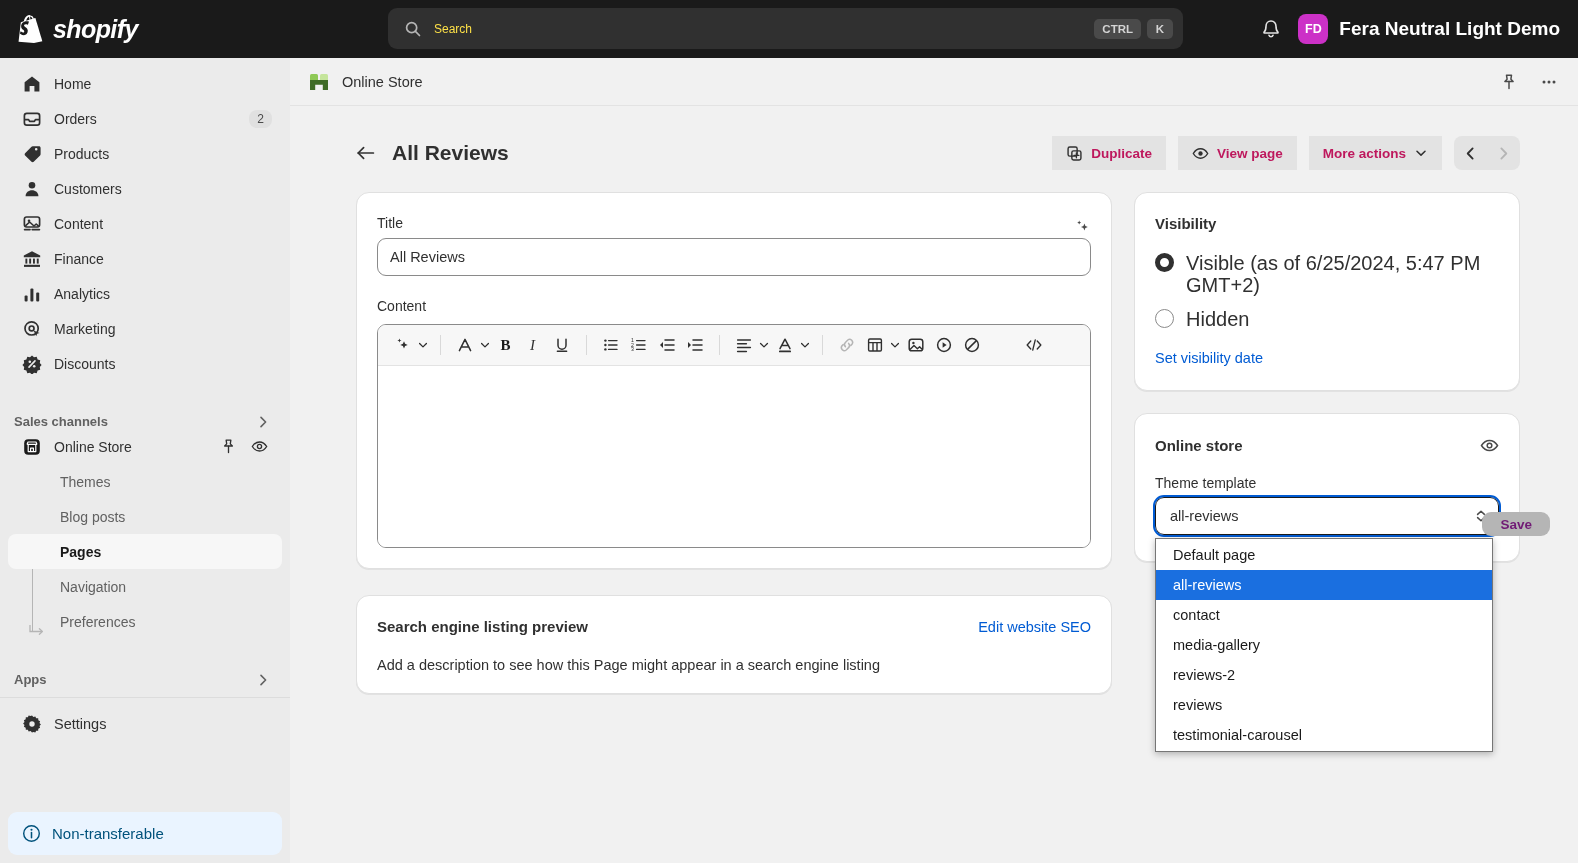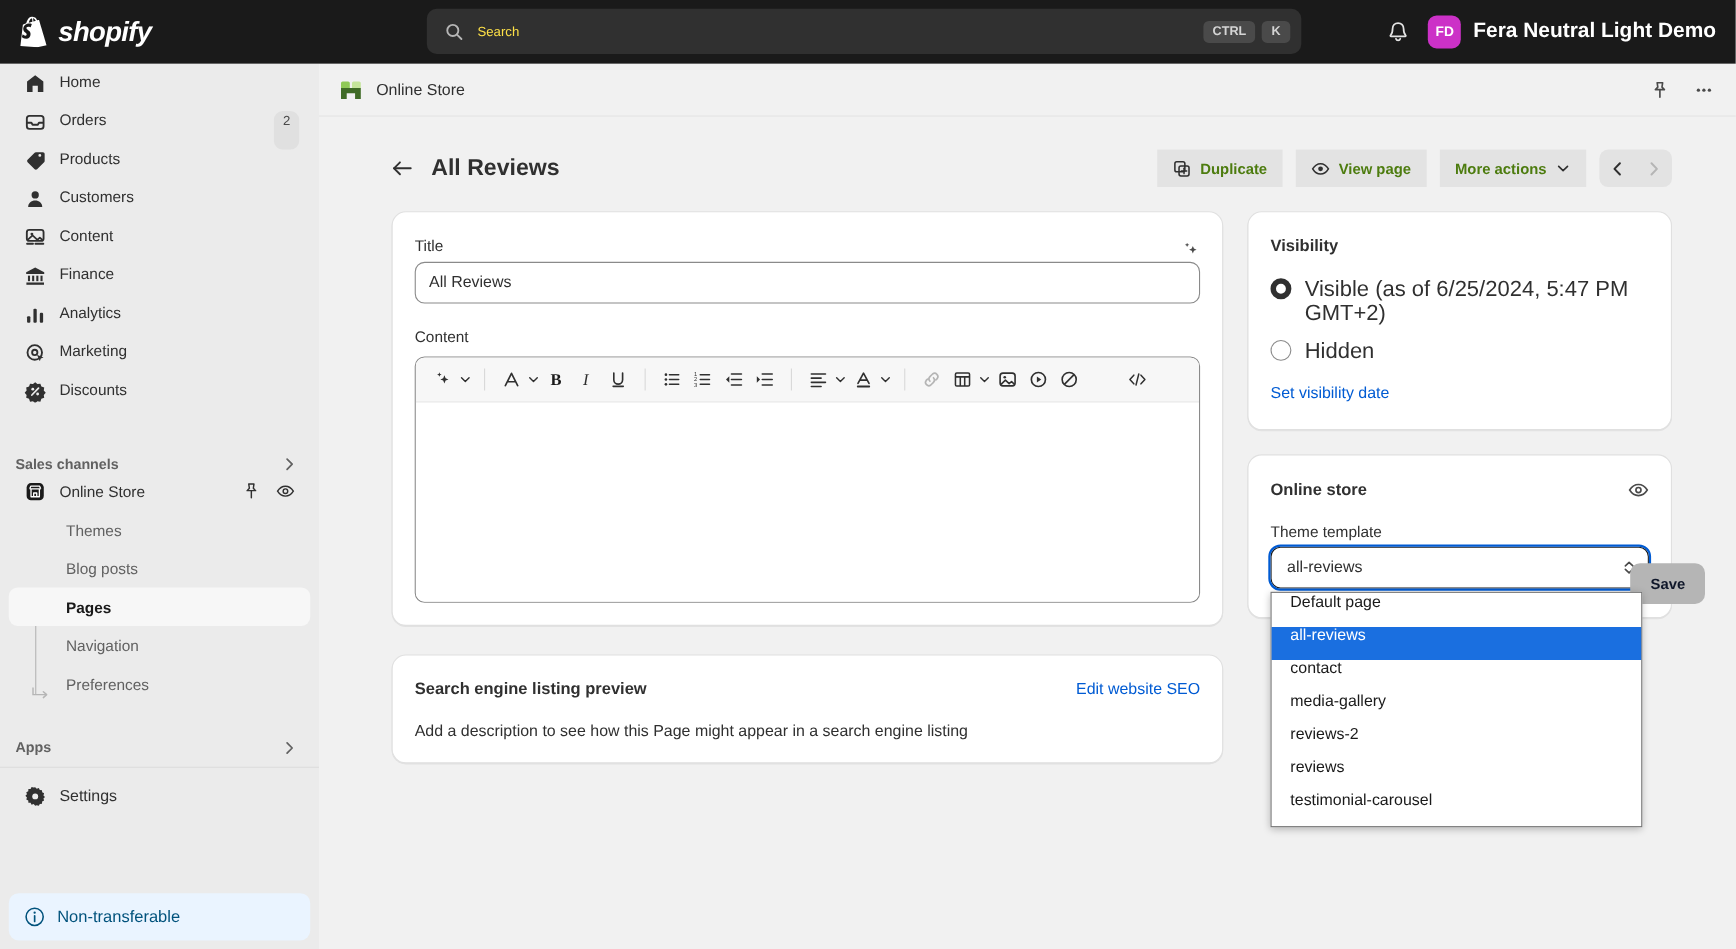--- a/index.html
+++ b/index.html
@@ -57,21 +57,21 @@
 
   
   .sidebar {
     position: absolute; top: 58px; left: 0;
     width: 290px; height: 805px;
     background: #ebebeb;
     padding-top: 8px;
   }
   .nav-item {
     height: 35px; margin: 0 8px; border-radius: 8px;
-    display: flex; padding-left: 14px;
+    display: flex; align-items: center; padding-left: 14px;
     color: #303030; font-size: 14px; cursor: pointer;
   }
   .nav-item .ico { width: 20px; height: 20px; flex: 0 0 20px; margin-right: 12px; }
   .nav-item .lbl { flex: 1; }
   .badge {
     background: #e0e0e0; color: #4a4a4a;
     font-size: 12px; border-radius: 8px;
     padding: 2px 8px; margin-right: 10px;
   }
   .section-head {
@@ -131,21 +131,21 @@
   .page-head {
     display: flex; align-items: center;
     padding: 30px 58px 0 66px;
   }
   .back-arrow { width: 20px; height: 18px; margin-right: 16px; }
   .page-title { font-size: 21px; font-weight: bold; color: #303030; flex: 1; }
   .actions { display: flex; align-items: center; gap: 12px; }
   .btn {
     background: #e3e3e3; border-radius: 0; height: 34px;
     display: flex; align-items: center; gap: 8px;
-    padding: 0 14px; font-size: 13.5px; color: #4d7c0f;
+    padding: 0 14px; font-size: 13.5px; color: #be185d;
     font-weight: bold; cursor: pointer; border: none;
   }
   .btn svg { width: 17px; height: 17px; }
   .pager { display: flex; background: #e3e3e3; border-radius: 8px; height: 34px; }
   .pager div {
     width: 33px; display: flex; align-items: center; justify-content: center;
   }
   .pager svg { width: 15px; height: 15px; }
 
   .content-cols { display: flex; gap: 22px; padding: 22px 58px 0 66px; }
@@ -206,29 +206,29 @@
   }
   .select-box .v { flex: 1; }
   .select-box svg { width: 14px; height: 16px; }
   .dropdown {
     position: absolute; left: 0; top: 41px; width: 338px;
     background: #fff; border: 1px solid #767676;
     box-shadow: 0 2px 7px rgba(0,0,0,0.28);
     z-index: 40; padding: 1px 0;
   }
   .opt {
-    height: 30px; display: flex; align-items: flex-start;
+    height: 30px; display: flex; align-items: center;
     padding-left: 17px; font-size: 14.5px; color: #1a1a1a; cursor: pointer;
   }
   .opt.sel { background: #1a6fe0; color: #fff; }
 
   .save-btn {
     position: absolute; right: -30px; top: 320px;
-    background: #b5b5b5; color: #0f172a; border-radius: 9px;
-    height: 37px; padding: 0 18px; display: flex; align-items: center;
+    background: #b5b5b5; color: #701a75; border-radius: 9px;
+    height: 24px; padding: 0 18px; display: flex; align-items: center;
     font-size: 13.5px; font-weight: bold; z-index: 5;
   }
 </style>
 </head>
 <body>
 
 <div class="topbar">
   <div class="logo-wrap">
     <svg class="logo-mark" viewBox="0 0 24 27">
       <path fill="#ffffff" d="M16.3 3.1c-.1-.1-.3-.1-.4-.1l-1.3.3c-.4-1.3-1.2-2.6-2.6-2.6h-.2C11.4.2 10.9 0 10.4 0 7.2 0 5.6 4 5.1 6l-2.2.7c-.7.2-.7.2-.8.9L0 25.8 14.9 27l8.1-1.8S16.4 3.2 16.3 3.1zM13.5 3.7l-2.1.6c0-1.3-.2-2.2-.5-2.8 1.2.2 2.1 1.2 2.6 2.2zM10 1.6c.3.6.5 1.6.5 2.9l-3.2 1C7.9 3.1 9 1.9 10 1.6zM6.6 6.6l-.1 0 .1 0zM9 9.4s-.9-.5-2-.5c-1.6 0-1.7 1-1.7 1.3 0 1.4 3.6 1.9 3.6 5.1 0 2.5-1.6 4.2-3.7 4.2-2.6 0-3.9-1.6-3.9-1.6l.7-2.3s1.3 1.2 2.5 1.2c.7 0 1-.6 1-1 0-1.8-3-1.9-3-4.8 0-2.5 1.8-4.9 5.4-4.9 1.4 0 2.1.4 2.1.4L9 9.4z"></path>

